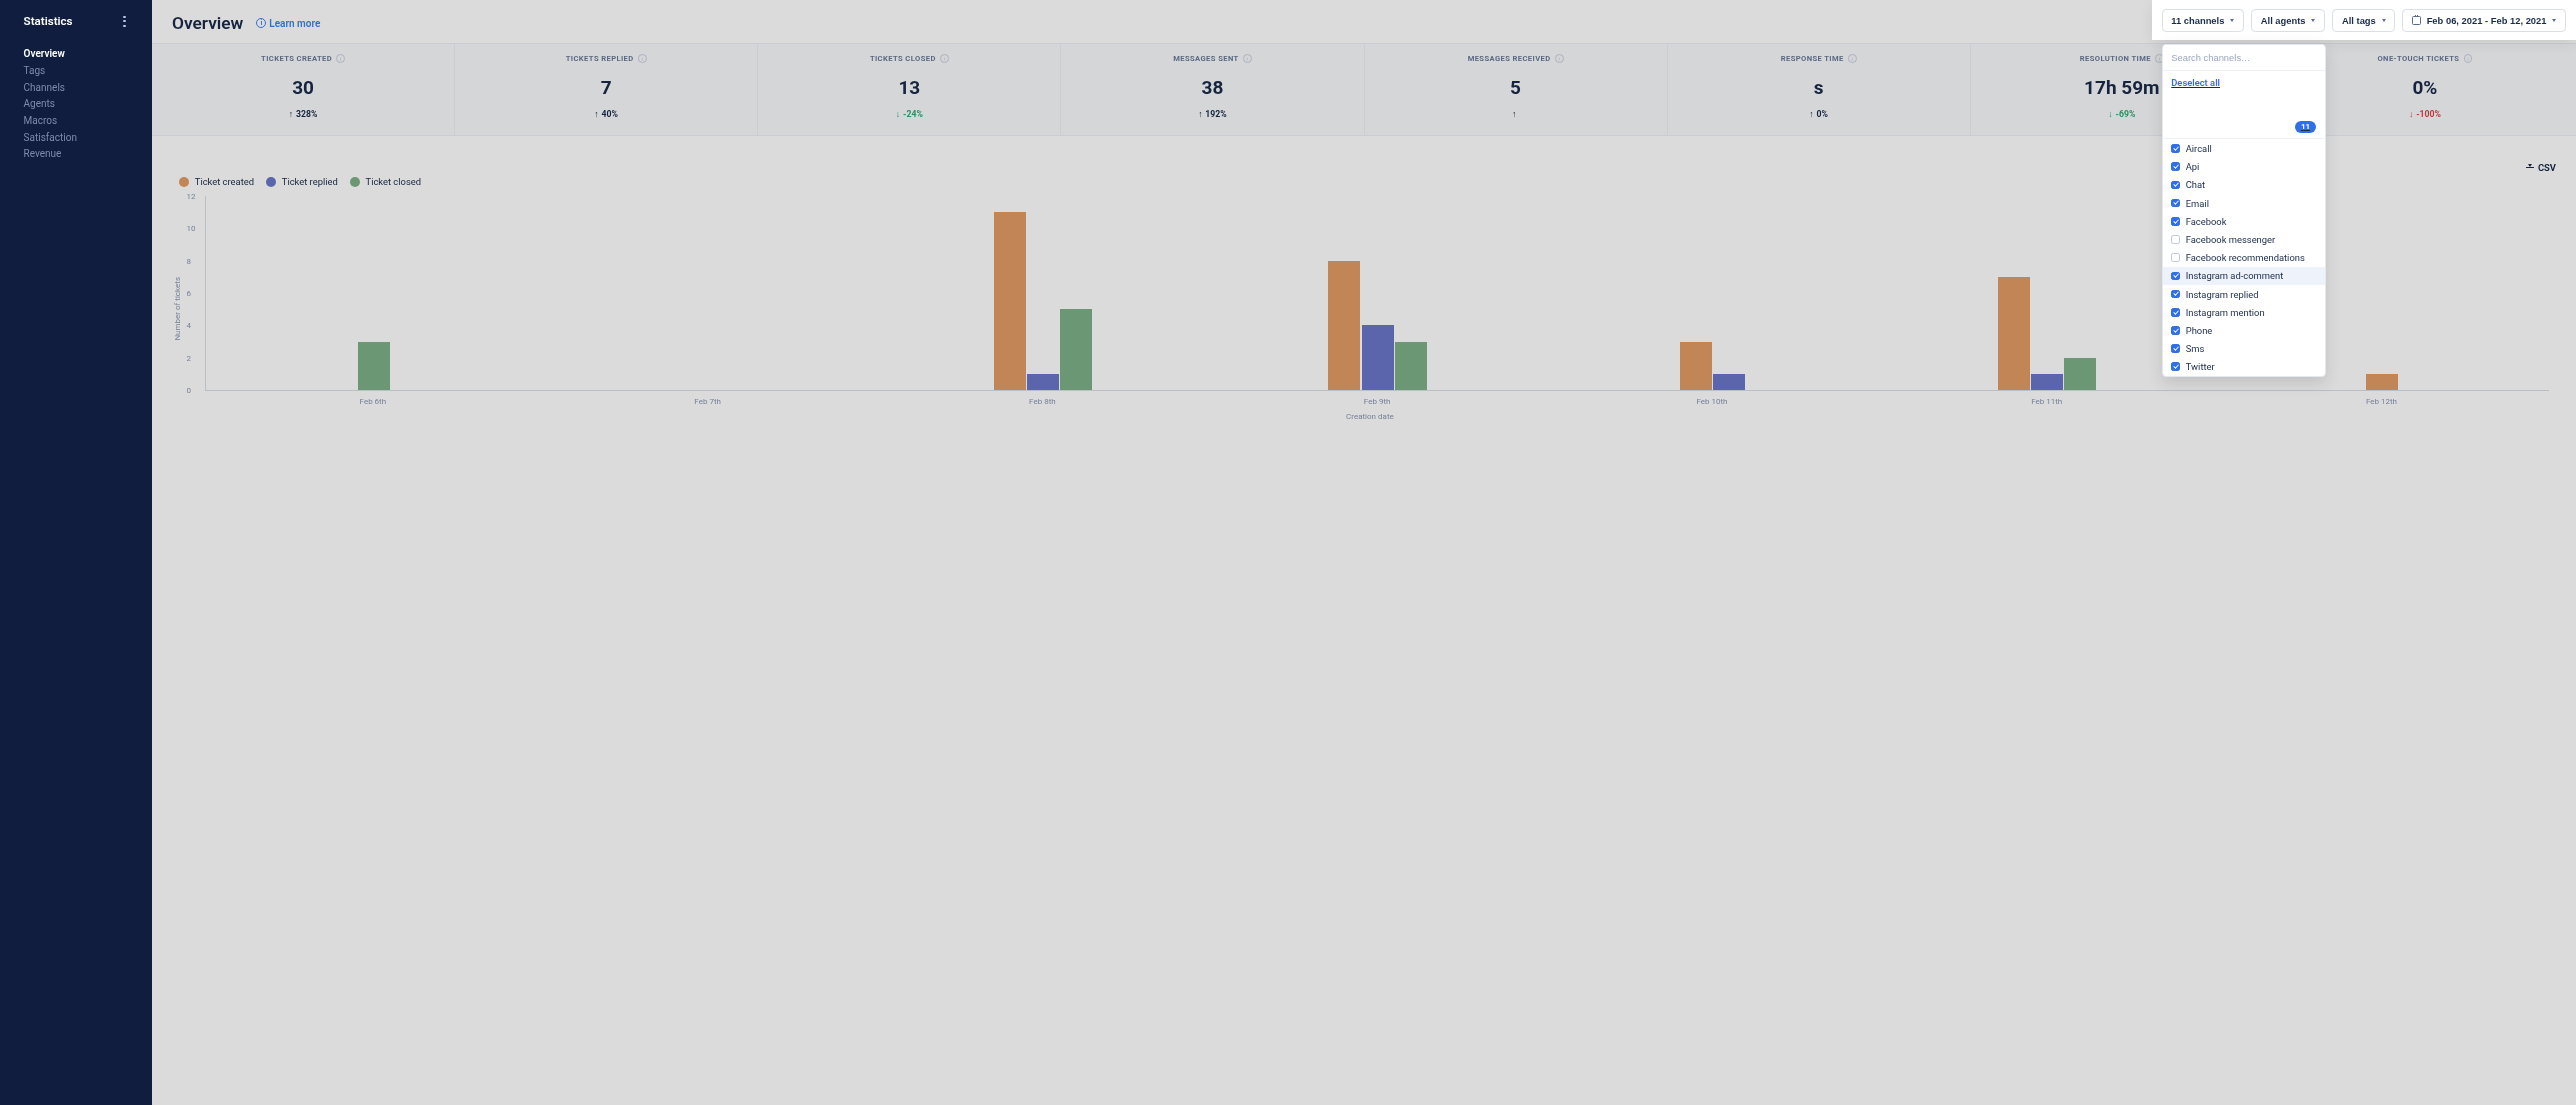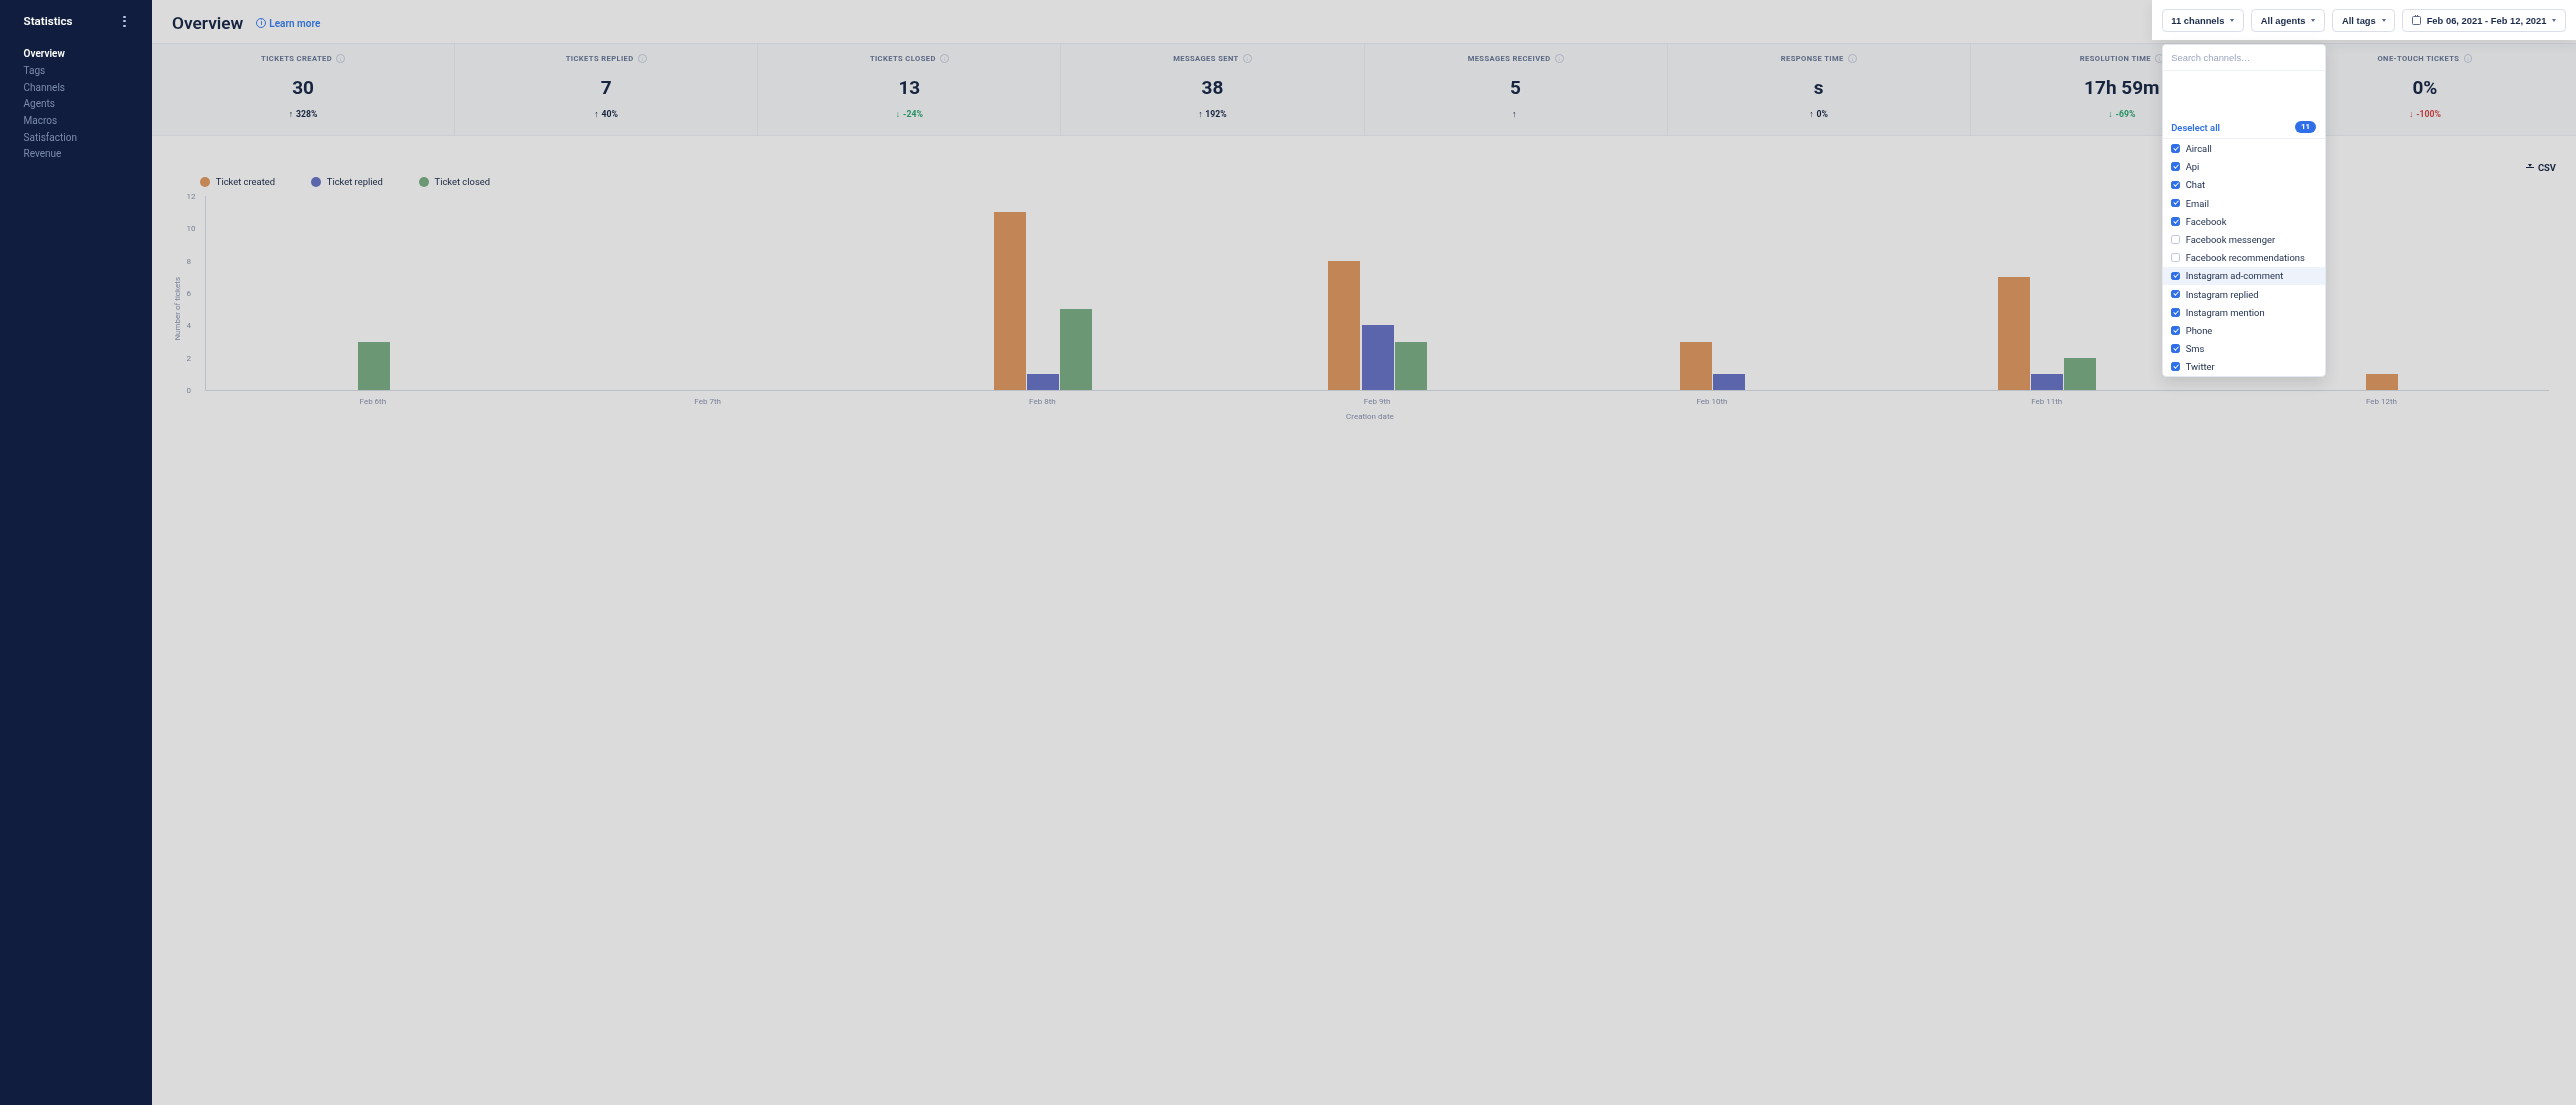--- a/index.html
+++ b/index.html
@@ -33,21 +33,21 @@
   .caret-down { width: 0; height: 0; border-left: 2.9px solid transparent; border-right: 2.9px solid transparent; border-top: 3.6px solid #5a6b8c; }
   .calendar-icon { width: 8.7px; height: 8.7px; border: 1.1px solid #5a6b8c; border-radius: 1.4px; position: relative; }
   .calendar-icon::before, .calendar-icon::after { content:""; position:absolute; top:-2.2px; width:1.1px; height:2.2px; background:#5a6b8c; }
   .calendar-icon::before { left: 1.4px; }
   .calendar-icon::after { right: 1.4px; }
 
   
   .dropdown-panel { position: absolute; top: 35px; left: 0; width: 164px; background: #fff; border: 0.7px solid #e4e8f0; border-radius: 4.3px; box-shadow: 0 5.8px 16px rgba(0,0,0,0.12); z-index: 20; overflow: hidden; }
   .dropdown-search { width: 100%; border: none; padding: 7.2px 8.7px; font-size: 9.4px; outline: none; color: #333; }
   .dropdown-search::placeholder { color: #9aa6c1; }
-  .dropdown-header-row { display: flex; align-items: flex-end; justify-content: space-between; padding: 5.8px 8.7px; border-top: 0.7px solid #eef1f7; border-bottom: 0.7px solid #eef1f7; }
+  .dropdown-header-row { display: flex; align-items: flex-start; justify-content: space-between; padding: 5.8px 8.7px; border-top: 0.7px solid #eef1f7; border-bottom: 0.7px solid #eef1f7; text-decoration: underline; }
   .deselect-link { color: #2f6fe8; font-size: 9.4px; font-weight: 600; cursor: pointer; }
   .count-pill { background: #2f6fe8; color: #fff; font-size: 8px; font-weight: 700; border-radius: 722px; padding: 1.4px 5.8px; margin-top: 44px; }
   .dropdown-list { max-height: 260px; overflow: auto; }
   .dropdown-item { display: flex; align-items: center; gap: 5.8px; padding: 3.6px 8.7px; font-size: 9.4px; color: #1a2b4a; cursor: pointer; }
   .dropdown-item.highlight { background: #eef2fb; }
   .chk { width: 8.7px; height: 8.7px; border: 1.1px solid #c0c9dc; border-radius: 2.2px; flex: 0 0 8.7px; display: flex; align-items: center; justify-content: center; }
   .chk.checked { background: #2f6fe8; border-color: #2f6fe8; }
   .chk.checked::after { content:""; width: 2.2px; height: 4.3px; border-right: 1.4px solid #fff; border-bottom: 1.4px solid #fff; transform: rotate(42deg) translateY(-0.7px); }
 
   .filters-wrapper { position: relative; }
@@ -68,21 +68,21 @@
 
   
   .section { padding: 26px 20px 14.4px 20px; position: relative; }
   .section-header { display: flex; align-items: center; gap: 4.3px; }
   .section-title { font-size: 13.7px; font-weight: 600; color: #1a2b4a; }
   .csv-link { position: absolute; right: 20px; top: 26px; display: flex; align-items:center; gap:4.3px; font-size:9.4px; font-weight:700; color:#1a2b4a; cursor:pointer; }
   .download-icon { width:7.2px; height:1.4px; background:#1a2b4a; position:relative; }
   .download-icon::before { content:""; position:absolute; left:50%; bottom:1.4px; transform:translateX(-50%); width:0; height:0; border-left:2.9px solid transparent; border-right:2.9px solid transparent; border-top:3.6px solid #1a2b4a; }
 
   
-  .legend { display:flex; gap:36px; margin-top: 14.4px; margin-left: 28px; }
+  .legend { display:flex; gap:12px; margin-top: 14.4px; margin-left: 7px; }
   .legend-item { display:flex; align-items:center; gap:5.8px; font-size:9.4px; color:#1a2b4a; }
   .swatch { width:10px; height:10px; border-radius:50%; }
 
   
   .chart-wrap { display:flex; margin-top: 8.7px; }
   .ylabel { writing-mode: vertical-rl; transform: rotate(180deg); font-size:8px; color:#8a96b2; text-align:center; padding: 0 1.4px; }
   .chart-inner { flex:1; }
   .plot { position: relative; height: 195px; border-left: 0.7px solid #d9dee8; border-bottom: 0.7px solid #d9dee8; margin-left: 21.7px; margin-right: 7.2px; }
   .ytick { position:absolute; left:-20px; font-size:8px; color:#8a96b2; transform: translateY(50%); }
   .bars-row { position:absolute; left:0; right:0; bottom:0; top:0; display:flex; }

